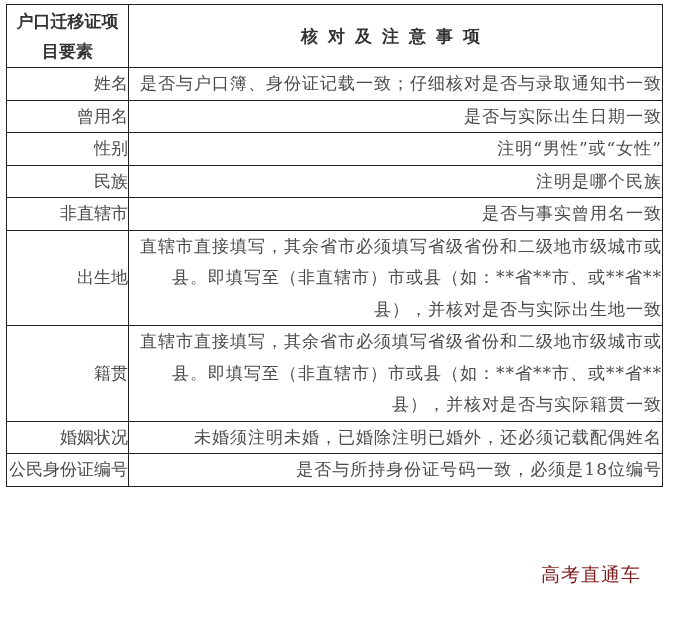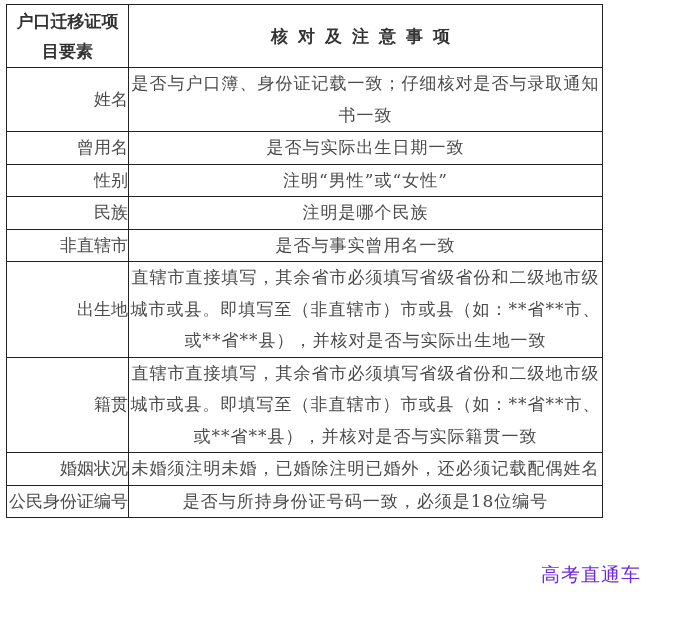--- a/index.html
+++ b/index.html
@@ -1,20 +1,20 @@
 <!DOCTYPE html>
 <html><head>
 <meta charset="utf-8">
 <style>
   html, body { margin: 0; padding: 0; background: #ffffff; }
   body { width: 679px; height: 617px; position: relative; overflow: hidden; }
   .doc-table {
     position: absolute;
     left: 6px; top: 4px;
-    width: 597px;
+    width: 657px;
     border-collapse: collapse;
     table-layout: fixed;
     font-family: "DejaVu Serif", "Liberation Serif", serif;
     color: #4a4a4a;
   }
   .doc-table td, .doc-table th {
     border: 1.5px solid #222;
     padding: 0 0;
     font-size: 17px;
     line-height: 31.5px;
@@ -24,27 +24,27 @@
   .col-item { width: 122px; }
   .doc-table th {
     font-weight: bold;
     color: #333;
     line-height: 30px;
     height: 62px;
   }
   .doc-table th.h-item { text-align: center; padding: 0 4px; }
   .doc-table th.h-notes { text-align: center; letter-spacing: 10px; }
   .doc-table td.item { text-align: right; }
-  .doc-table td.note { text-align: center; letter-spacing: 1px; }
+  .doc-table td.note { text-align: right; letter-spacing: 1px; }
   .watermark {
     position: absolute;
     left: 541px; top: 562px;
     font-family: "DejaVu Sans", "Liberation Sans", sans-serif;
     font-size: 19px;
-    color: #6d28d9;
+    color: #7f1d1d;
     letter-spacing: 1px;
     text-shadow: 0 0 2px #fff, 0 0 2px #fff;
   }
 </style>
 </head>
 <body>
 
 <table class="doc-table">
   <colgroup>
     <col class="col-item">

